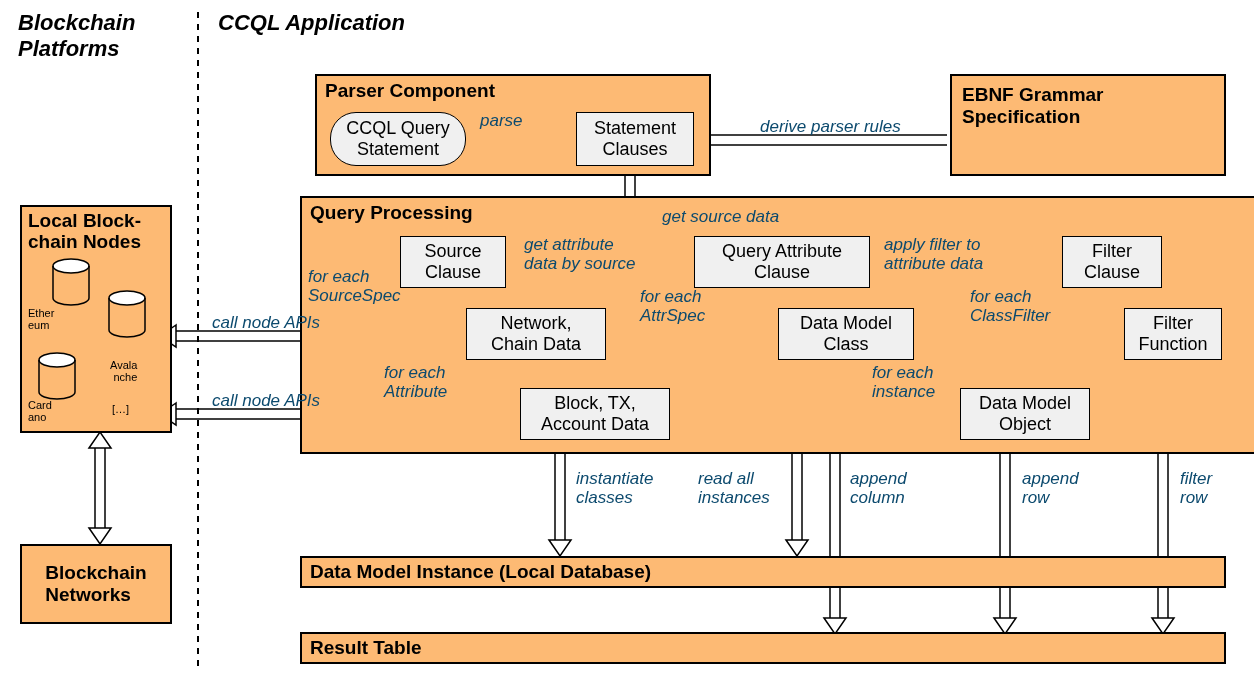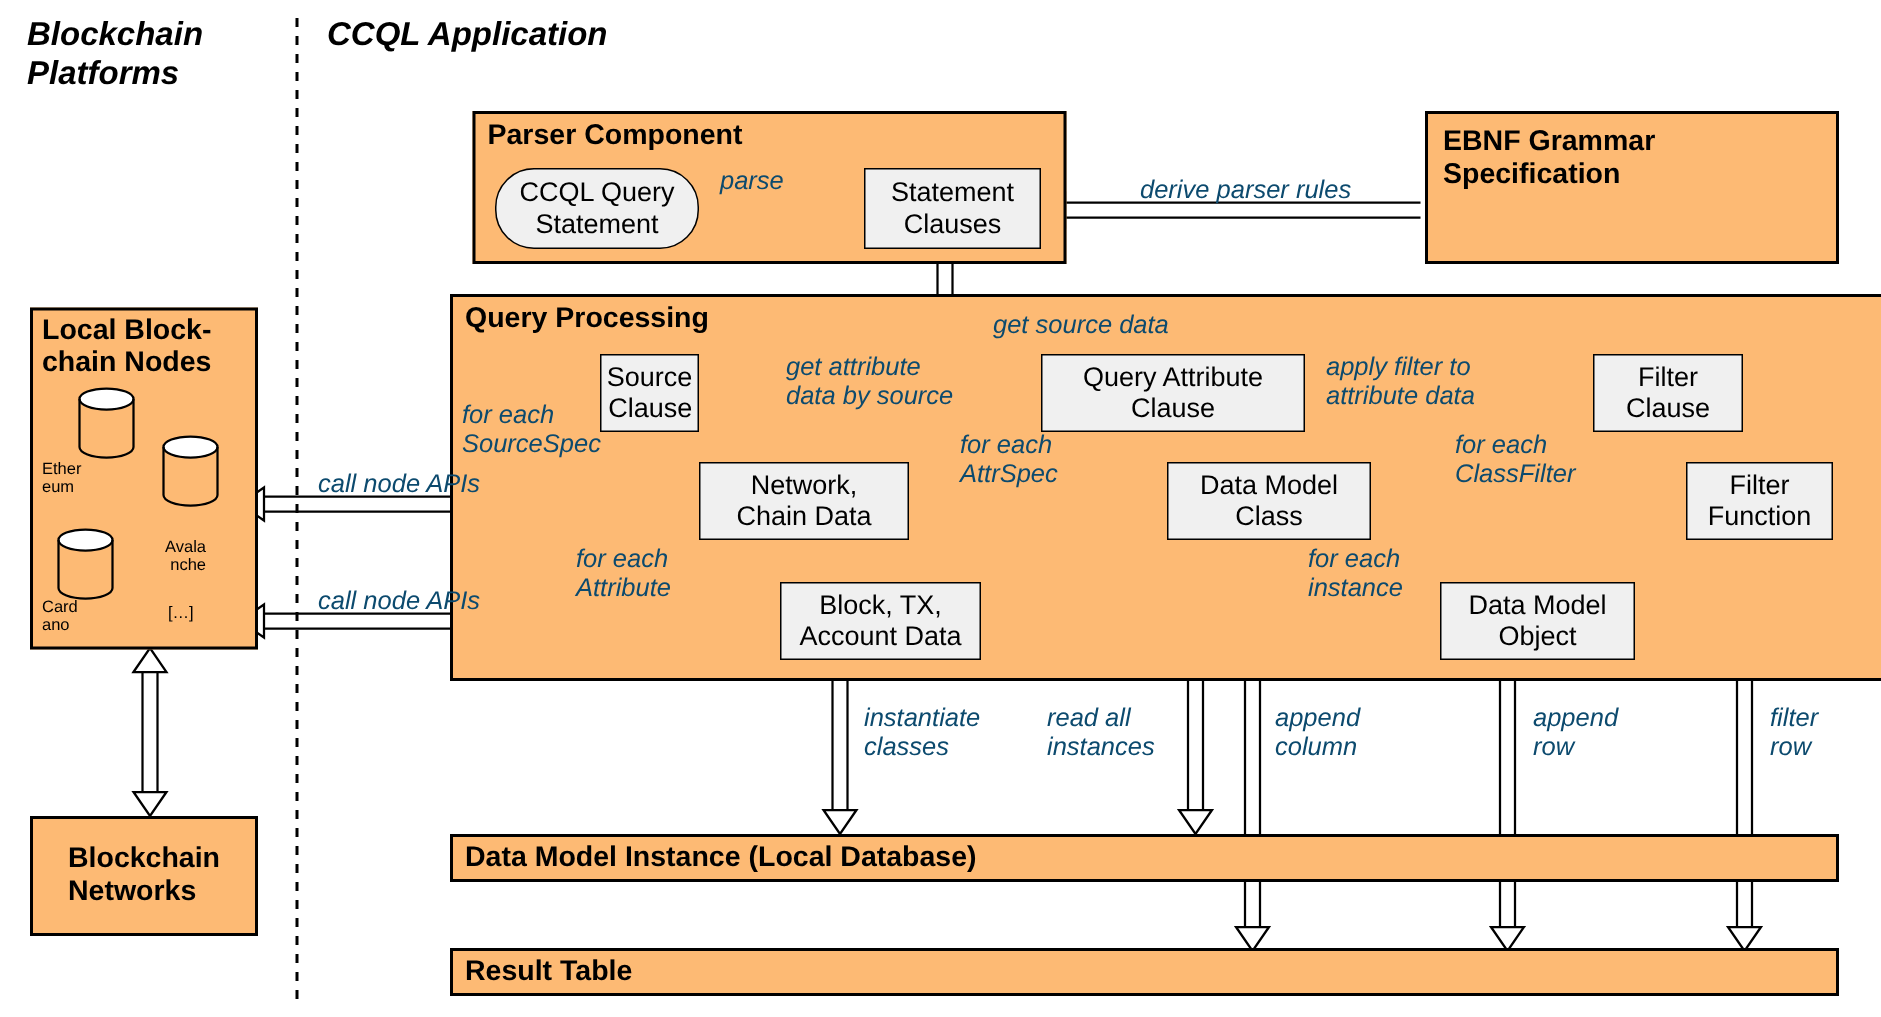--- a/index.html
+++ b/index.html
@@ -241,25 +241,25 @@
 
 <div class="box" style="left:950px; top:74px; width:276px; height:102px;">
   <div class="panel-title" style="left:10px; top:8px; white-space:pre-line; line-height:1.15;">EBNF Grammar
 Specification</div>
 </div>
 
 <div class="box" style="left:300px; top:196px; width:960px; height:258px;">
   <div class="panel-title" style="left:8px; top:4px;">Query Processing</div>
 </div>
 
-<div class="node" style="left:400px; top:236px; width:66px; height:52px; white-space:pre-line;text-align:right;">Source
+<div class="node" style="left:400px; top:236px; width:106px; height:52px; white-space:pre-line;">Source
 Clause</div>
 <div class="node" style="left:466px; top:308px; width:140px; height:52px; white-space:pre-line;">Network,
 Chain Data</div>
-<div class="node" style="left:520px; top:388px; width:134px; height:52px; white-space:pre-line;">Block, TX,
+<div class="node" style="left:520px; top:388px; width:150px; height:52px; white-space:pre-line;">Block, TX,
 Account Data</div>
 
 <div class="node" style="left:694px; top:236px; width:176px; height:52px; white-space:pre-line;">Query Attribute
 Clause</div>
 <div class="node" style="left:778px; top:308px; width:136px; height:52px; white-space:pre-line;">Data Model
 Class</div>
 <div class="node" style="left:960px; top:388px; width:130px; height:52px; white-space:pre-line;">Data Model
 Object</div>
 
 <div class="node" style="left:1062px; top:236px; width:100px; height:52px; white-space:pre-line;">Filter

